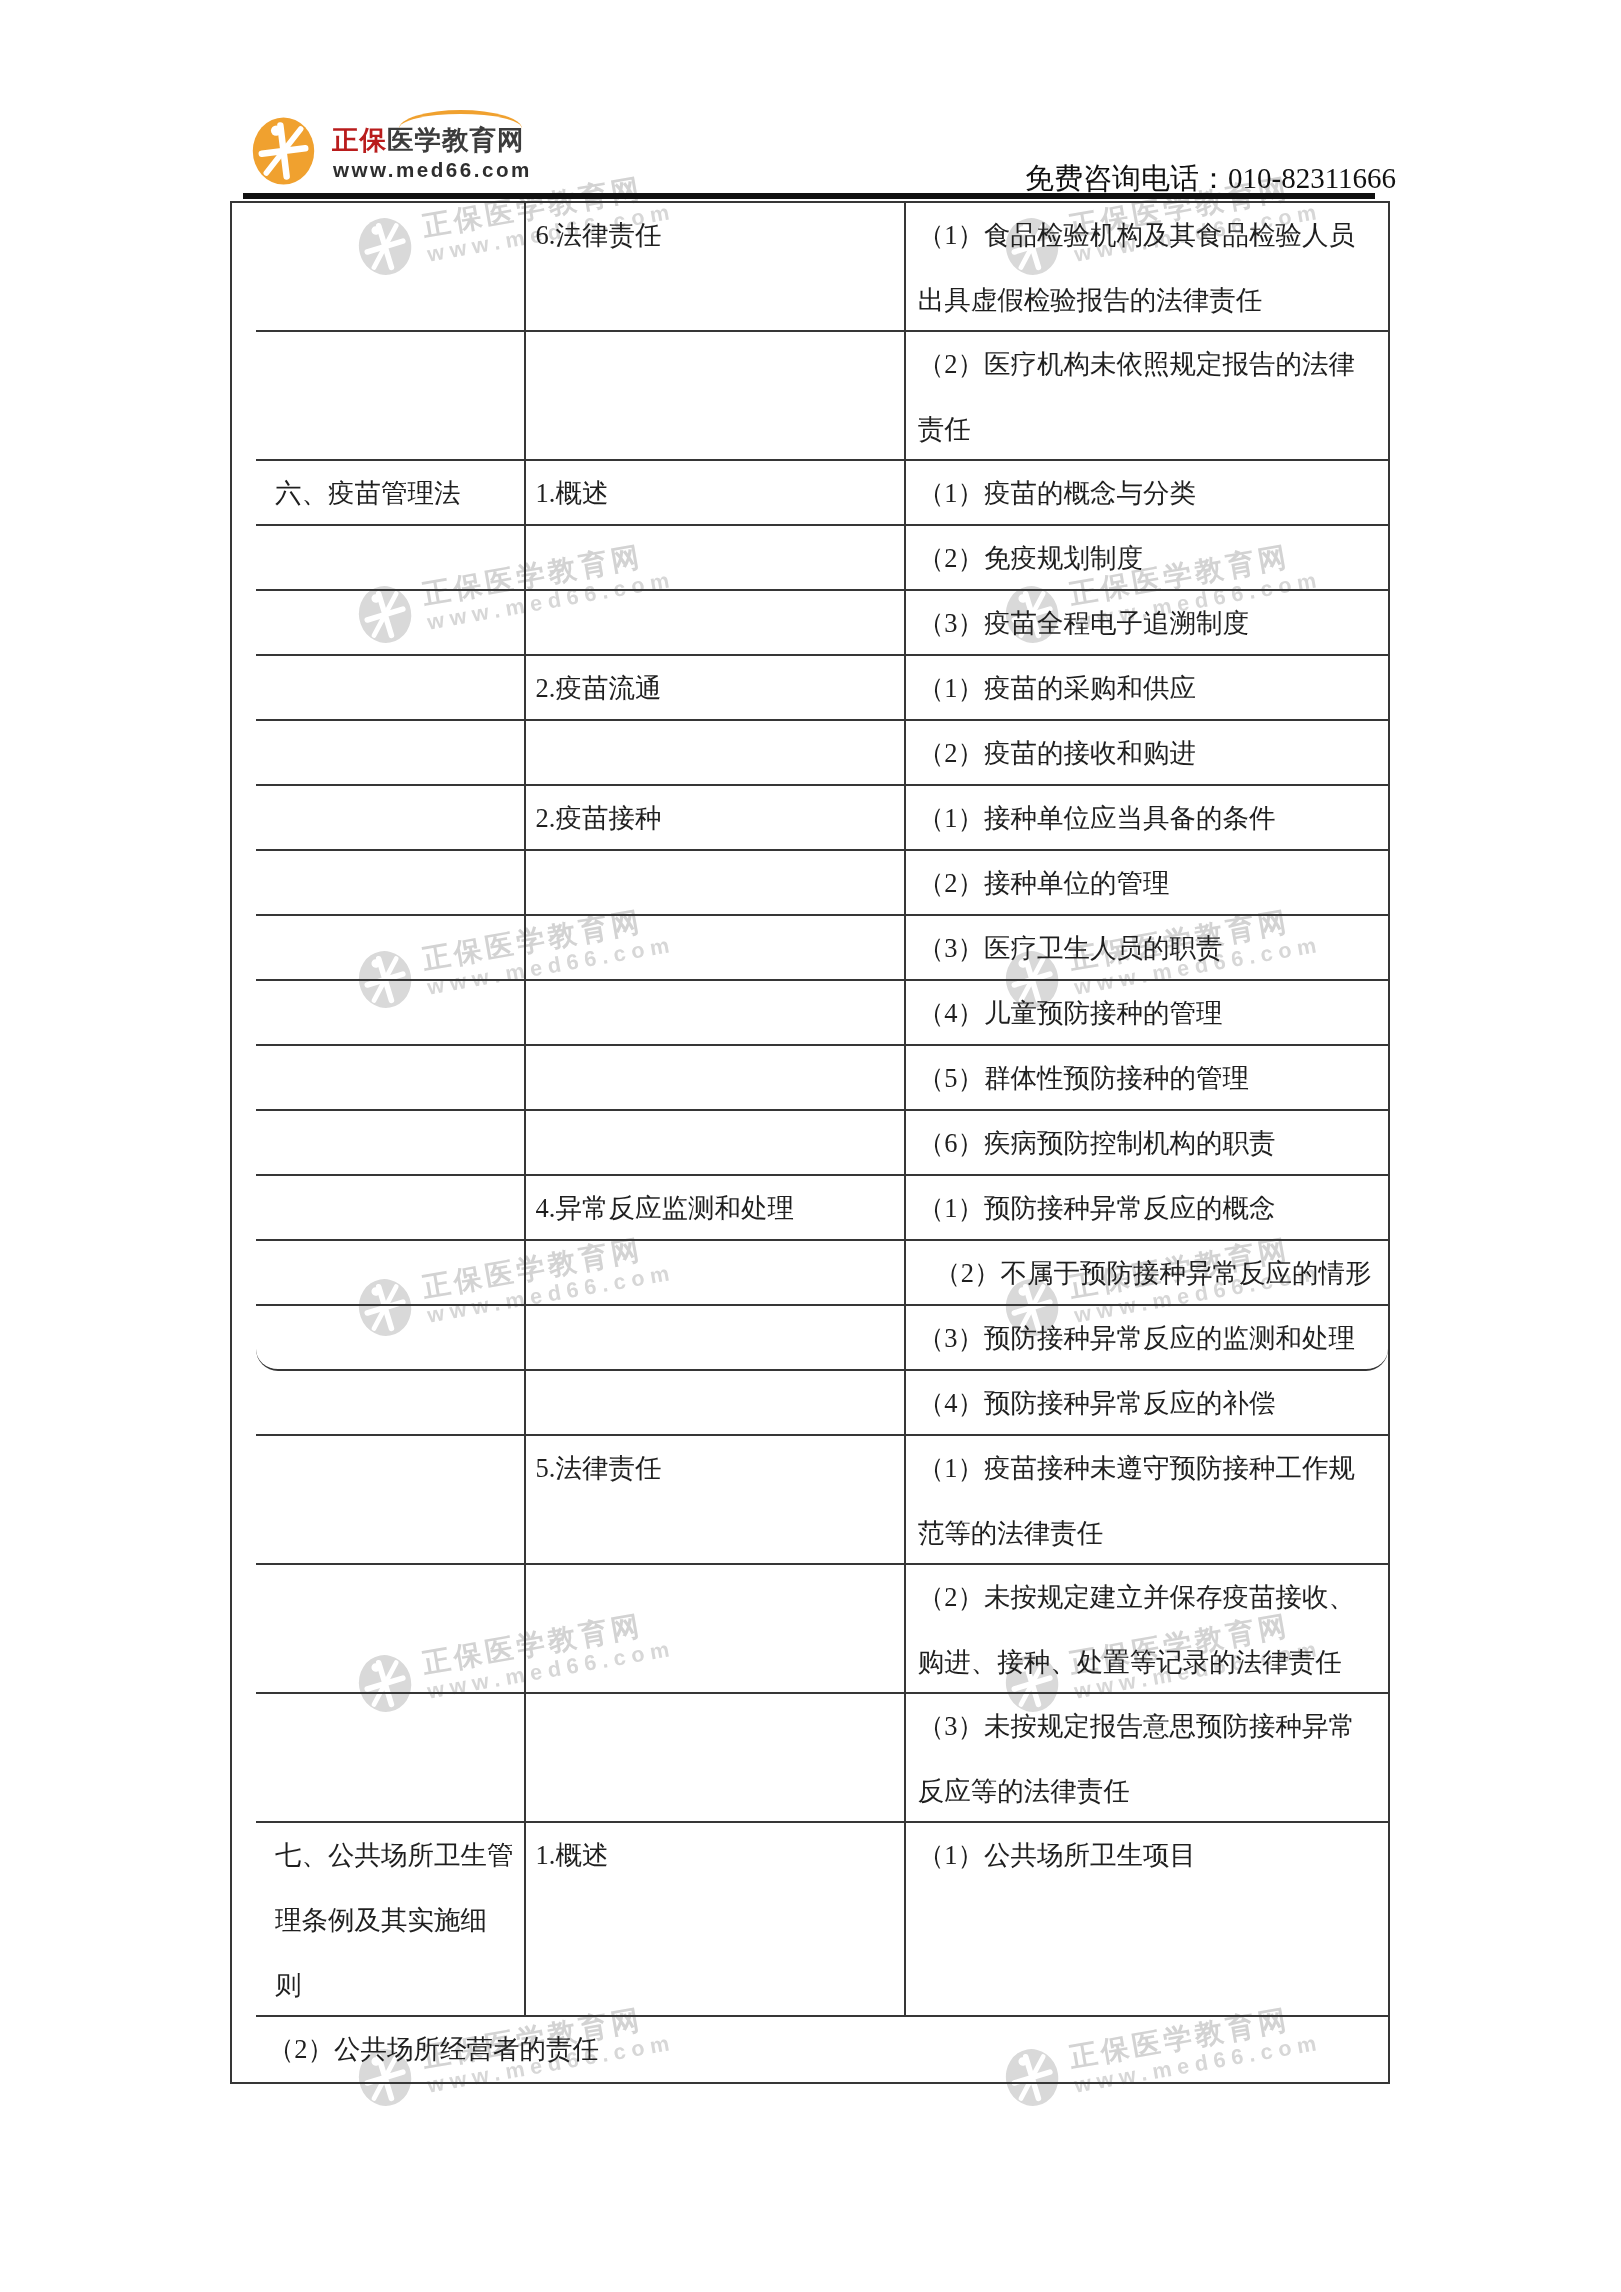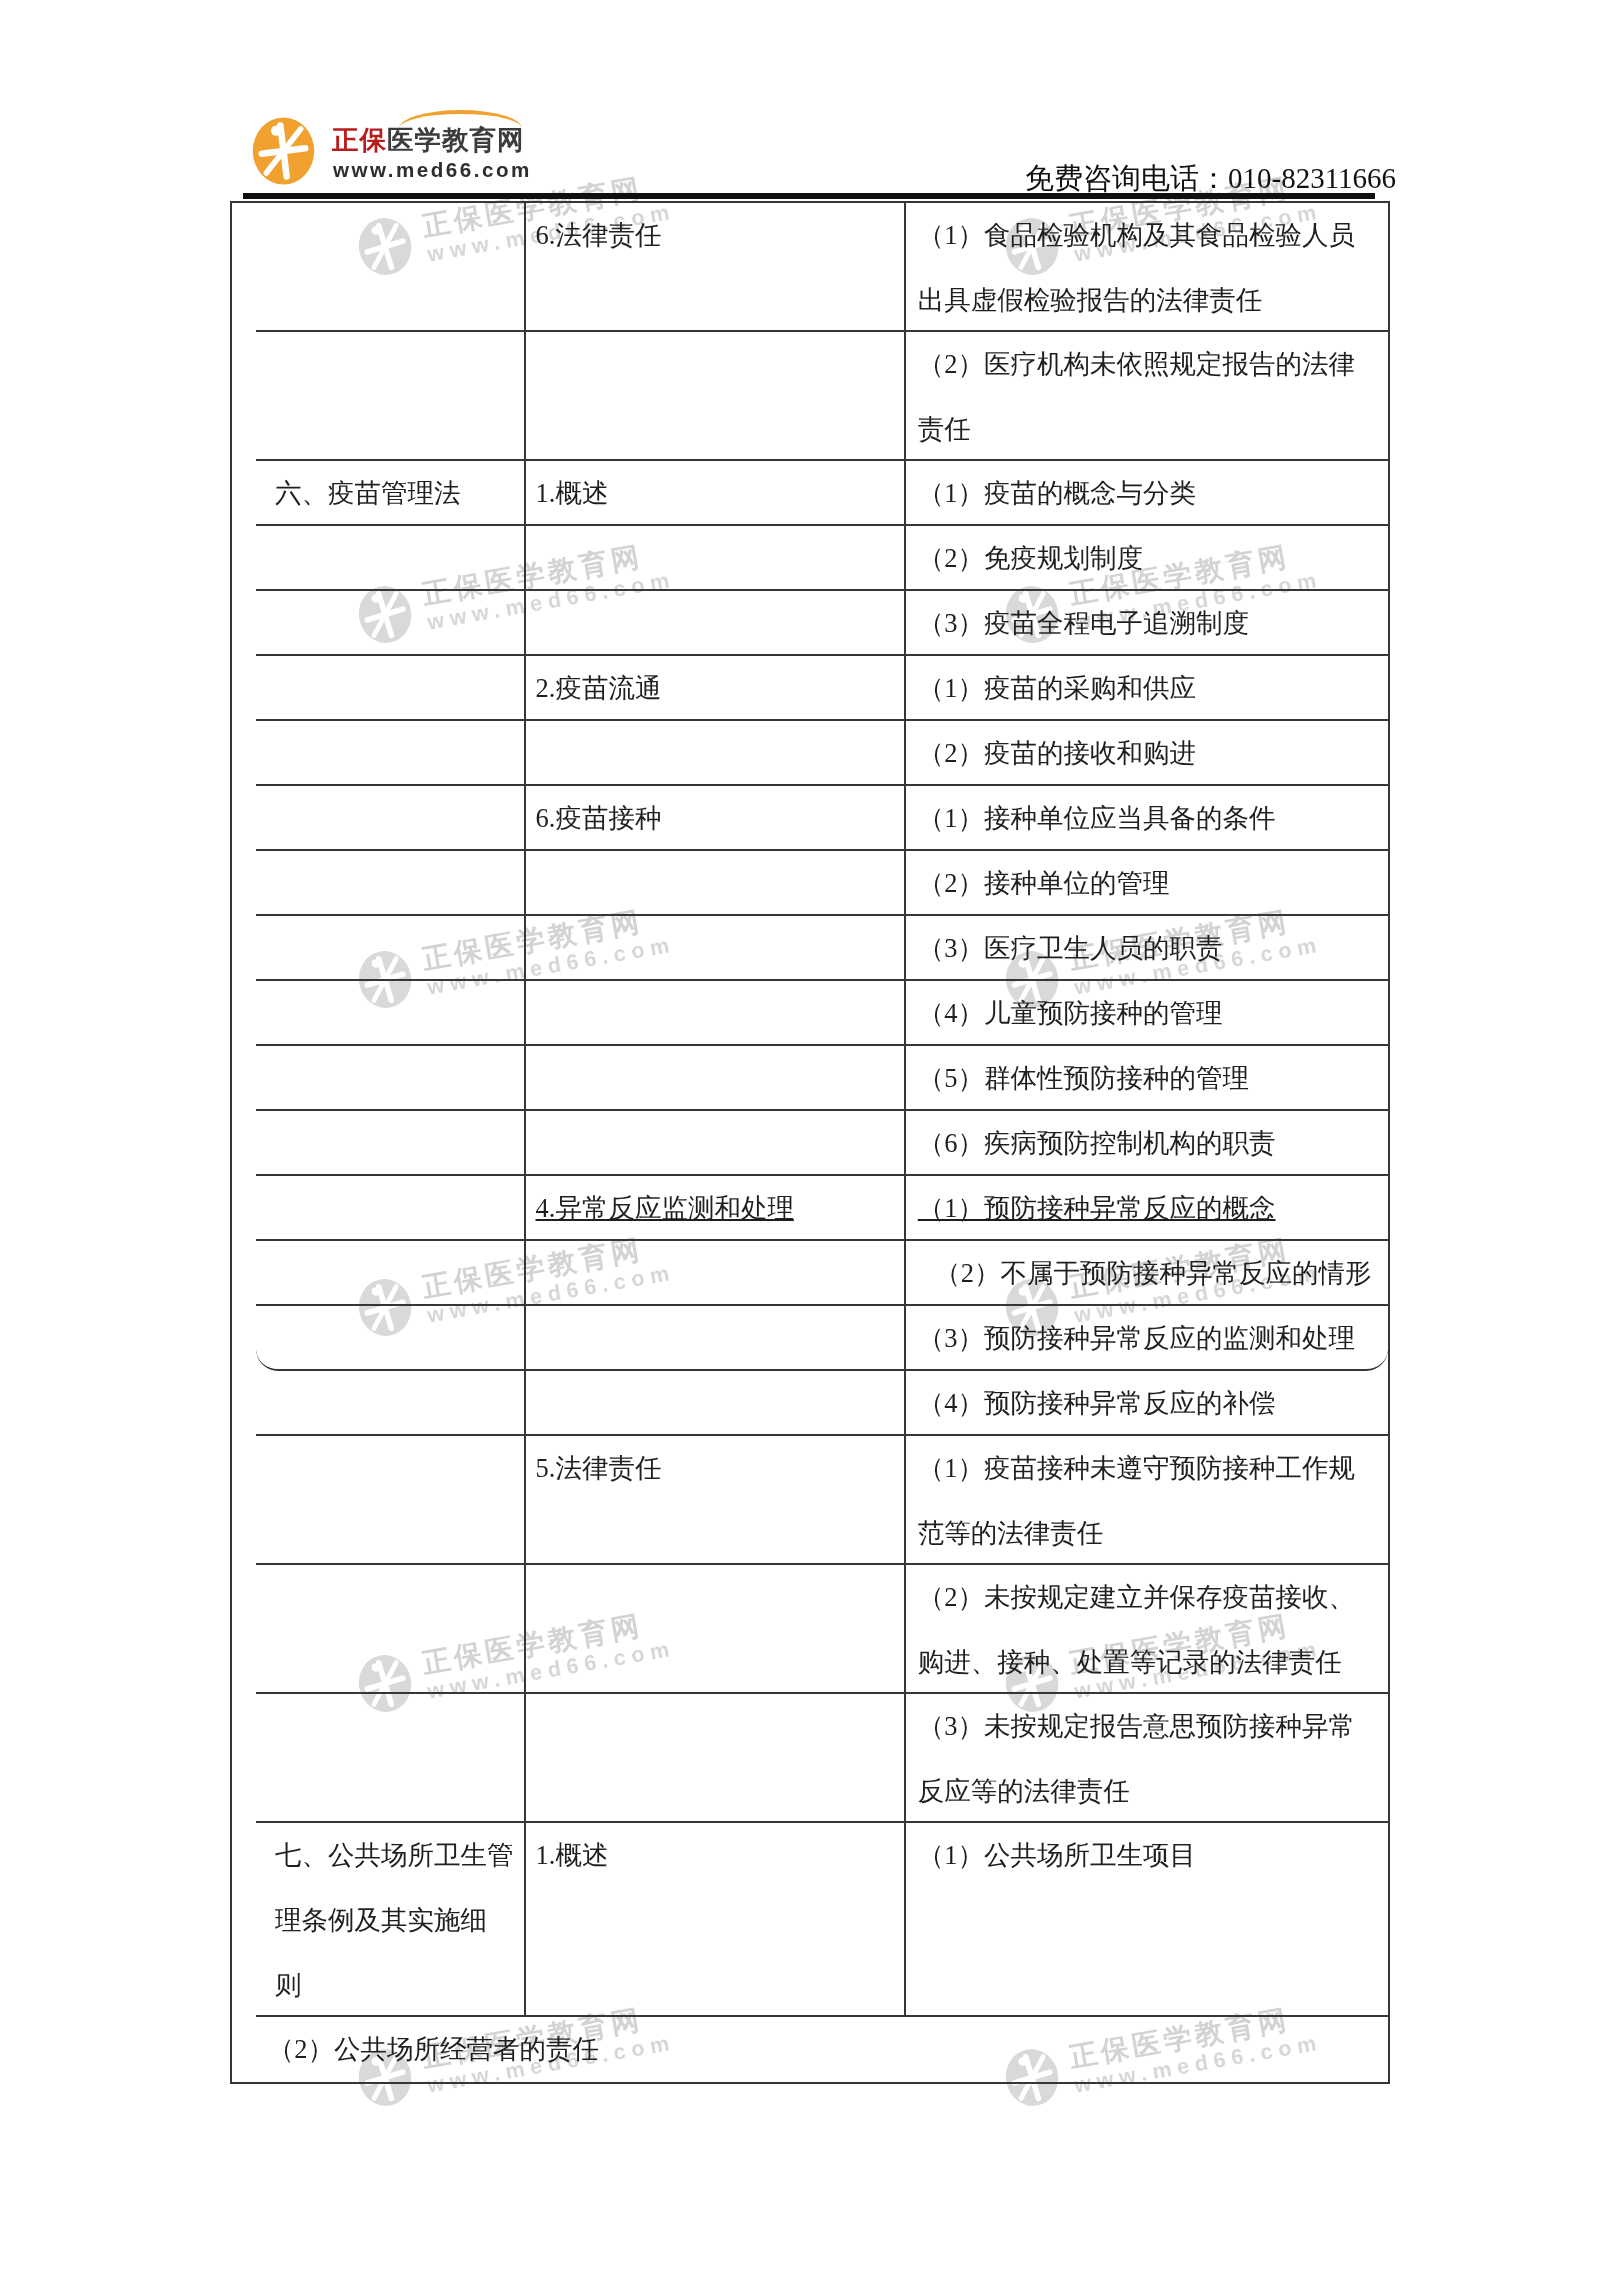--- a/index.html
+++ b/index.html
@@ -299,21 +299,21 @@
         <div class="cell c2">2.疫苗流通</div>
         <div class="cell c3">（1）疫苗的采购和供应</div>
       </div>
       <div class="trow" style="height: 65px;">
         <div class="cell c1"></div>
         <div class="cell c2"></div>
         <div class="cell c3">（2）疫苗的接收和购进</div>
       </div>
       <div class="trow" style="height: 65px;">
         <div class="cell c1"></div>
-        <div class="cell c2">6.疫苗接种</div>
+        <div class="cell c2">2.疫苗接种</div>
         <div class="cell c3">（1）接种单位应当具备的条件</div>
       </div>
       <div class="trow" style="height: 65px;">
         <div class="cell c1"></div>
         <div class="cell c2"></div>
         <div class="cell c3">（2）接种单位的管理</div>
       </div>
       <div class="trow" style="height: 65px;">
         <div class="cell c1"></div>
         <div class="cell c2"></div>
@@ -327,21 +327,21 @@
       <div class="trow" style="height: 65px;">
         <div class="cell c1"></div>
         <div class="cell c2"></div>
         <div class="cell c3">（5）群体性预防接种的管理</div>
       </div>
       <div class="trow" style="height: 65px;">
         <div class="cell c1"></div>
         <div class="cell c2"></div>
         <div class="cell c3">（6）疾病预防控制机构的职责</div>
       </div>
-      <div class="trow" style="height: 65px; text-decoration: underline;">
+      <div class="trow" style="height: 65px;">
         <div class="cell c1"></div>
         <div class="cell c2">4.异常反应监测和处理</div>
         <div class="cell c3">（1）预防接种异常反应的概念</div>
       </div>
       <div class="trow" style="height: 65px; text-align: center;">
         <div class="cell c1"></div>
         <div class="cell c2"></div>
         <div class="cell c3">（2）不属于预防接种异常反应的情形</div>
       </div>
       <div class="trow" style="height: 65px; border-radius: 22px;">

